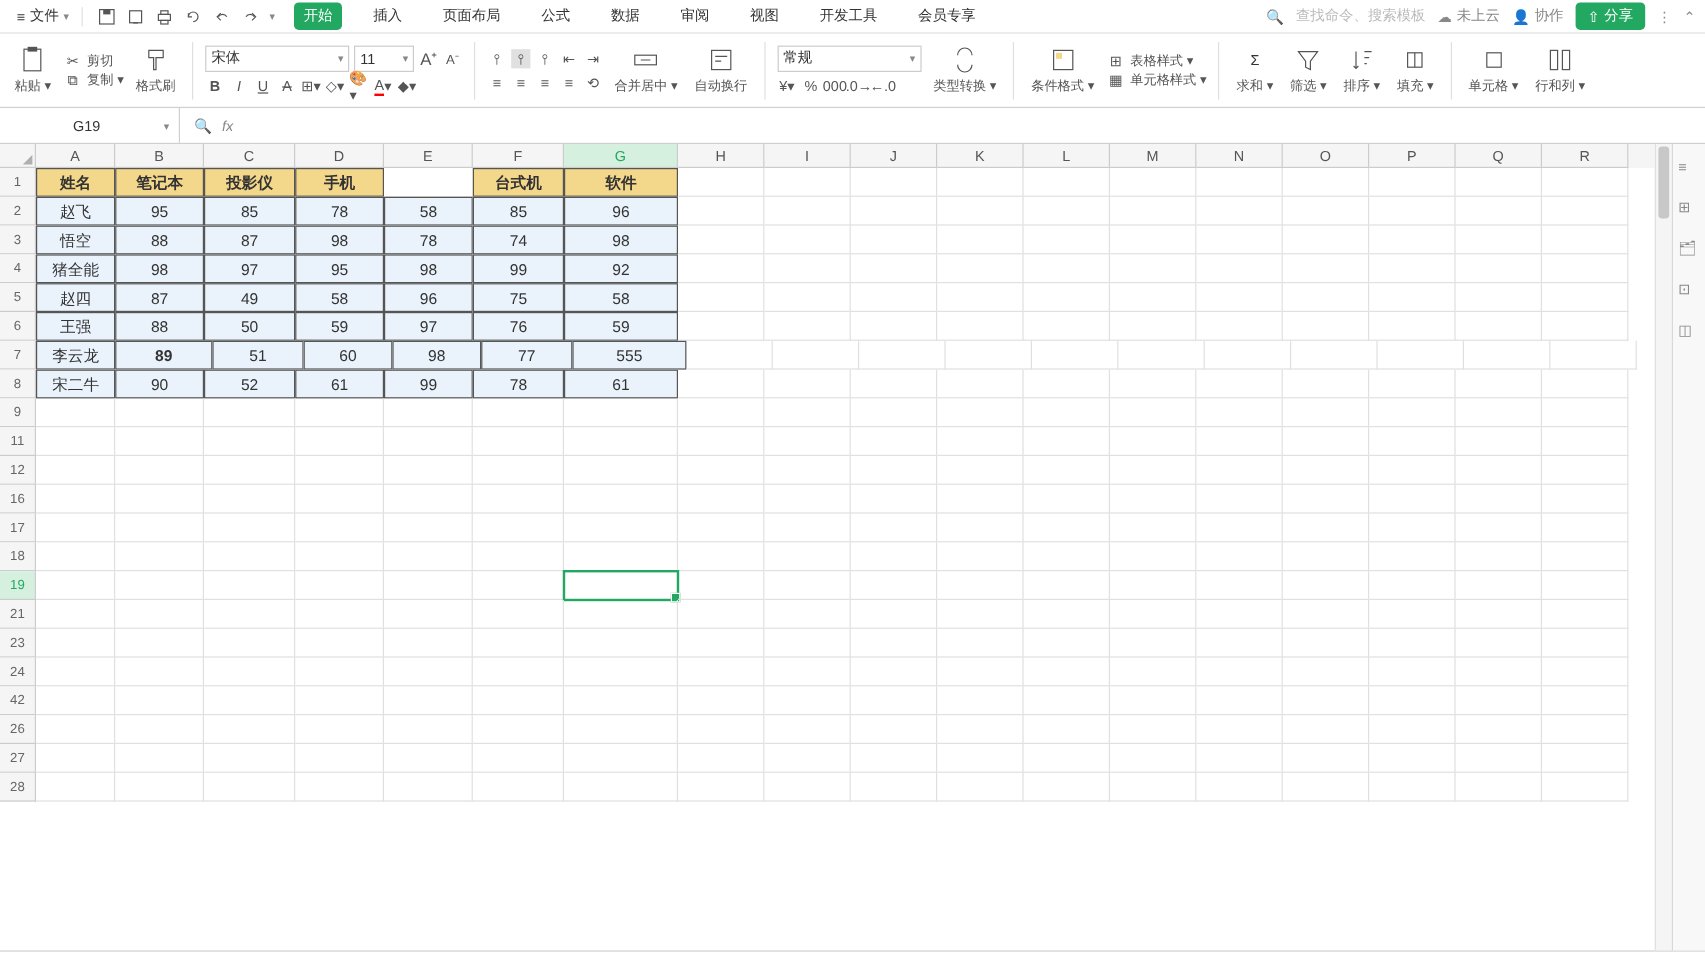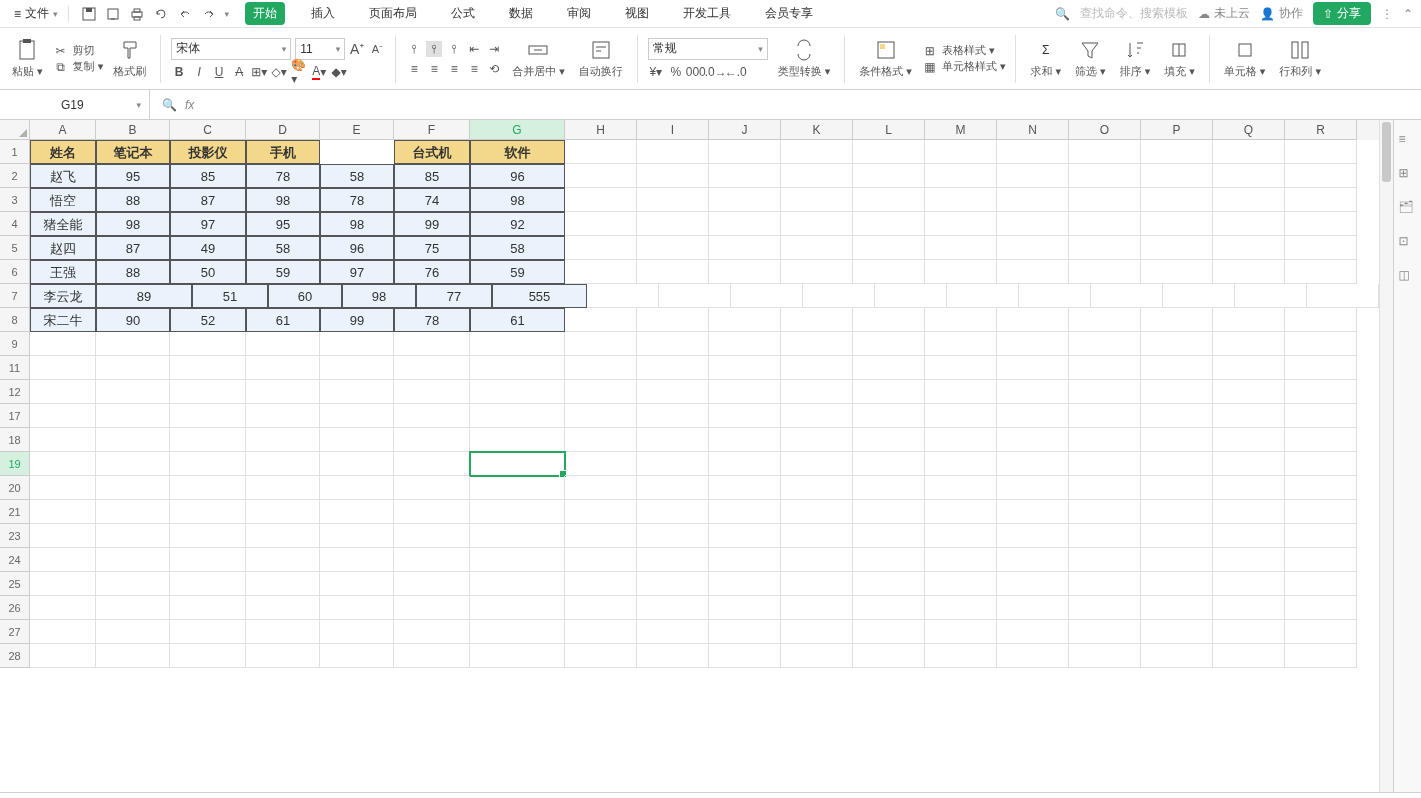--- a/index.html
+++ b/index.html
@@ -473,21 +473,21 @@
           <div class="cell" style="width: 72px;"></div>
           <div class="cell" style="width: 72px;"></div>
           <div class="cell" style="width: 72px;"></div>
           <div class="cell" style="width: 72px;"></div>
           <div class="cell" style="width: 72px;"></div>
           <div class="cell" style="width: 72px;"></div>
         </div>
         <div class="row">
           <div class="rh">7</div>
           <div class="cell data-cell" style="width: 66px;">李云龙</div>
-          <div class="cell data-cell" style="width: 96px;">89</div>
+          <div class="cell data-cell" style="width: 81px; font-weight: bold;">89</div>
           <div class="cell data-cell" style="width: 76px;">51</div>
           <div class="cell data-cell" style="width: 74px;">60</div>
           <div class="cell data-cell" style="width: 74px;">98</div>
           <div class="cell data-cell" style="width: 76px;">77</div>
           <div class="cell data-cell" style="width: 95px;">555</div>
           <div class="cell" style="width: 72px;"></div>
           <div class="cell" style="width: 72px;"></div>
           <div class="cell" style="width: 72px;"></div>
           <div class="cell" style="width: 72px;"></div>
           <div class="cell" style="width: 72px;"></div>
@@ -576,20 +576,41 @@
           <div class="cell" style="width: 72px;"></div>
           <div class="cell" style="width: 72px;"></div>
           <div class="cell" style="width: 72px;"></div>
           <div class="cell" style="width: 72px;"></div>
           <div class="cell" style="width: 72px;"></div>
           <div class="cell" style="width: 72px;"></div>
           <div class="cell" style="width: 72px;"></div>
           <div class="cell" style="width: 72px;"></div>
         </div>
         <div class="row">
+          <div class="rh">16</div>
+          <div class="cell" style="width: 66px;"></div>
+          <div class="cell" style="width: 74px;"></div>
+          <div class="cell" style="width: 76px;"></div>
+          <div class="cell" style="width: 74px;"></div>
+          <div class="cell" style="width: 74px;"></div>
+          <div class="cell" style="width: 76px;"></div>
+          <div class="cell" style="width: 95px;"></div>
+          <div class="cell" style="width: 72px;"></div>
+          <div class="cell" style="width: 72px;"></div>
+          <div class="cell" style="width: 72px;"></div>
+          <div class="cell" style="width: 72px;"></div>
+          <div class="cell" style="width: 72px;"></div>
+          <div class="cell" style="width: 72px;"></div>
+          <div class="cell" style="width: 72px;"></div>
+          <div class="cell" style="width: 72px;"></div>
+          <div class="cell" style="width: 72px;"></div>
+          <div class="cell" style="width: 72px;"></div>
+          <div class="cell" style="width: 72px;"></div>
+        </div>
+        <div class="row">
           <div class="rh">17</div>
           <div class="cell" style="width: 66px;"></div>
           <div class="cell" style="width: 74px;"></div>
           <div class="cell" style="width: 76px;"></div>
           <div class="cell" style="width: 74px;"></div>
           <div class="cell" style="width: 74px;"></div>
           <div class="cell" style="width: 76px;"></div>
           <div class="cell" style="width: 95px;"></div>
           <div class="cell" style="width: 72px;"></div>
           <div class="cell" style="width: 72px;"></div>
@@ -639,41 +660,20 @@
           <div class="cell" style="width: 72px;"></div>
           <div class="cell" style="width: 72px;"></div>
           <div class="cell" style="width: 72px;"></div>
           <div class="cell" style="width: 72px;"></div>
           <div class="cell" style="width: 72px;"></div>
           <div class="cell" style="width: 72px;"></div>
           <div class="cell" style="width: 72px;"></div>
           <div class="cell" style="width: 72px;"></div>
         </div>
         <div class="row">
-          <div class="rh">20</div>
-          <div class="cell" style="width: 66px;"></div>
-          <div class="cell" style="width: 74px;"></div>
-          <div class="cell" style="width: 76px;"></div>
-          <div class="cell" style="width: 74px;"></div>
-          <div class="cell" style="width: 74px;"></div>
-          <div class="cell" style="width: 76px;"></div>
-          <div class="cell" style="width: 95px;"></div>
-          <div class="cell" style="width: 72px;"></div>
-          <div class="cell" style="width: 72px;"></div>
-          <div class="cell" style="width: 72px;"></div>
-          <div class="cell" style="width: 72px;"></div>
-          <div class="cell" style="width: 72px;"></div>
-          <div class="cell" style="width: 72px;"></div>
-          <div class="cell" style="width: 72px;"></div>
-          <div class="cell" style="width: 72px;"></div>
-          <div class="cell" style="width: 72px;"></div>
-          <div class="cell" style="width: 72px;"></div>
-          <div class="cell" style="width: 72px;"></div>
-        </div>
-        <div class="row">
           <div class="rh">21</div>
           <div class="cell" style="width: 66px;"></div>
           <div class="cell" style="width: 74px;"></div>
           <div class="cell" style="width: 76px;"></div>
           <div class="cell" style="width: 74px;"></div>
           <div class="cell" style="width: 74px;"></div>
           <div class="cell" style="width: 76px;"></div>
           <div class="cell" style="width: 95px;"></div>
           <div class="cell" style="width: 72px;"></div>
           <div class="cell" style="width: 72px;"></div>
@@ -723,21 +723,21 @@
           <div class="cell" style="width: 72px;"></div>
           <div class="cell" style="width: 72px;"></div>
           <div class="cell" style="width: 72px;"></div>
           <div class="cell" style="width: 72px;"></div>
           <div class="cell" style="width: 72px;"></div>
           <div class="cell" style="width: 72px;"></div>
           <div class="cell" style="width: 72px;"></div>
           <div class="cell" style="width: 72px;"></div>
         </div>
         <div class="row">
-          <div class="rh">25</div>
+          <div class="rh">42</div>
           <div class="cell" style="width: 66px;"></div>
           <div class="cell" style="width: 74px;"></div>
           <div class="cell" style="width: 76px;"></div>
           <div class="cell" style="width: 74px;"></div>
           <div class="cell" style="width: 74px;"></div>
           <div class="cell" style="width: 76px;"></div>
           <div class="cell" style="width: 95px;"></div>
           <div class="cell" style="width: 72px;"></div>
           <div class="cell" style="width: 72px;"></div>
           <div class="cell" style="width: 72px;"></div>

